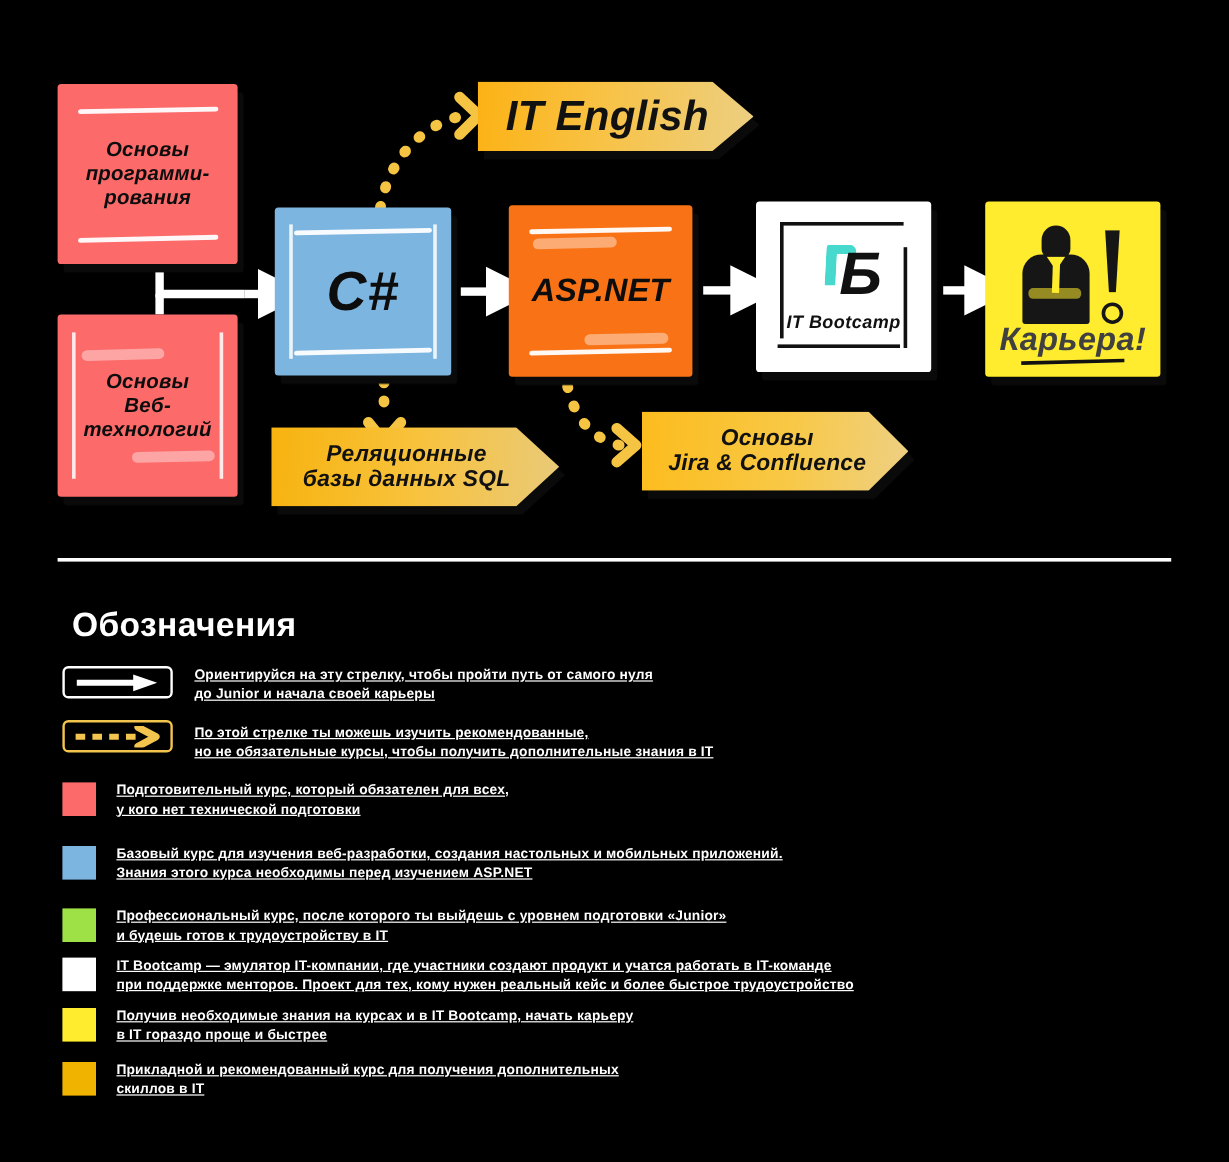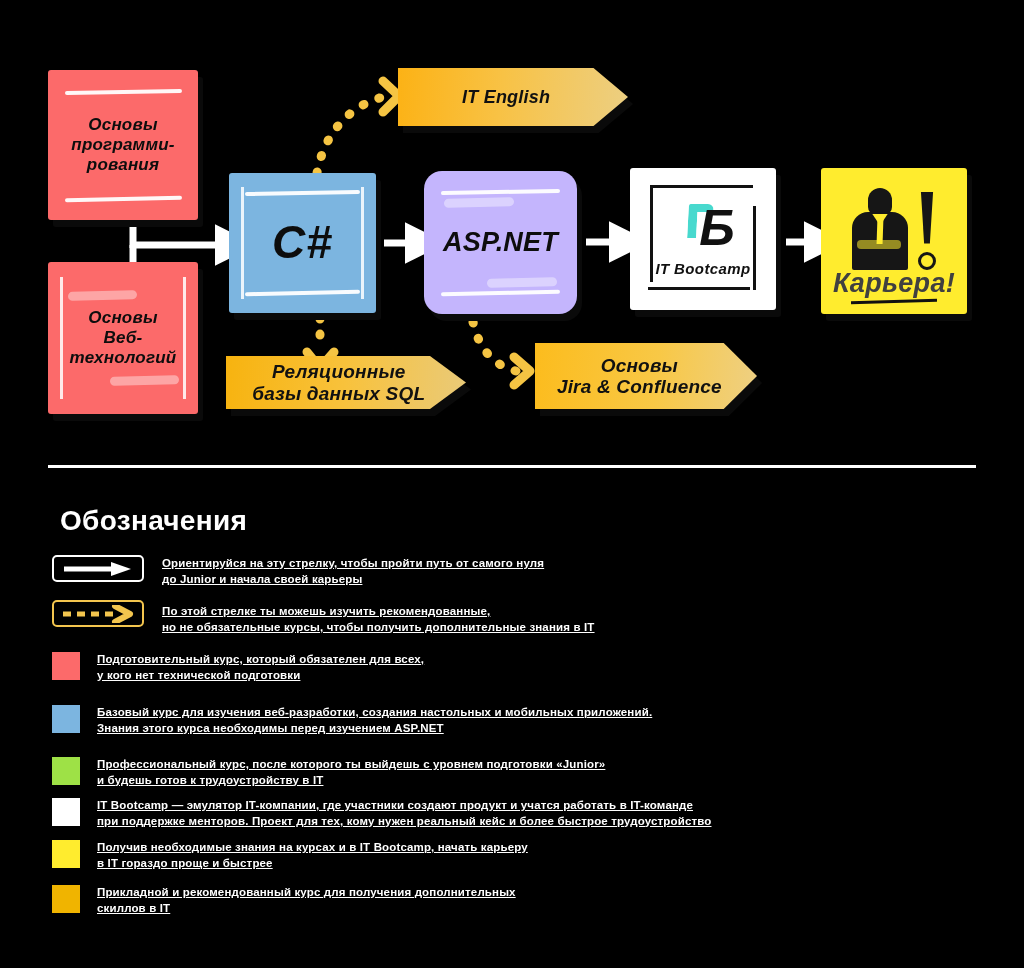--- a/index.html
+++ b/index.html
@@ -48,21 +48,21 @@
 
   #card-web{left:48px;top:262px;width:150px;height:152px;}
   #card-web .inner{background:#fc6a6a;}
   #card-web .label{font-size:17px;}
 
   #card-csharp{left:229px;top:173px;width:147px;height:140px;}
   #card-csharp .inner{background:#7cb5e0;}
   #card-csharp .label{font-size:46px;letter-spacing:1px;}
 
   #card-aspnet{left:424px;top:171px;width:153px;height:143px;}
-  #card-aspnet .inner{background:#c4b5fd;border-radius:18px;}
+  #card-aspnet .inner{background:#f97316;}
   #card-aspnet .label{font-size:27px;}
 
   #card-boot{left:630px;top:168px;width:146px;height:142px;}
   #card-boot .inner{background:#ffffff;}
 
   #card-career{left:821px;top:168px;width:146px;height:146px;}
   #card-career .inner{background:#ffec2e;}
 
   
   .boot-frame{position:absolute;z-index:2;background:#111;}
@@ -105,23 +105,23 @@
     padding-right:6%;
     box-sizing:border-box;
   }
   .banner .blabel{
     font-style:italic;font-weight:700;line-height:1.12;text-align:center;
     white-space:pre-line;letter-spacing:.2px;
   }
 
   #ban-eng{left:398px;top:68px;width:230px;height:58px;}
   #ban-eng .inner{background:linear-gradient(95deg,#fcb215 0%,#f8c245 45%,#eccf82 100%);}
-  #ban-eng .blabel{font-size:18px;}
-
-  #ban-sql{left:226px;top:356px;width:240px;height:53px;}
+  #ban-eng .blabel{font-size:35px;}
+
+  #ban-sql{left:226px;top:356px;width:240px;height:66px;}
   #ban-sql .inner{background:linear-gradient(95deg,#f7b30f 0%,#f8c23c 50%,#e9ca79 100%);}
   #ban-sql .blabel{font-size:19px;}
 
   #ban-jira{left:535px;top:343px;width:222px;height:66px;}
   #ban-jira .inner{background:linear-gradient(95deg,#fcbc1d 0%,#f8c846 55%,#eed083 100%);}
   #ban-jira .blabel{font-size:19px;}
 
   
   svg.flow{position:absolute;left:0;top:0;width:1024px;height:470px;overflow:visible;}
 

